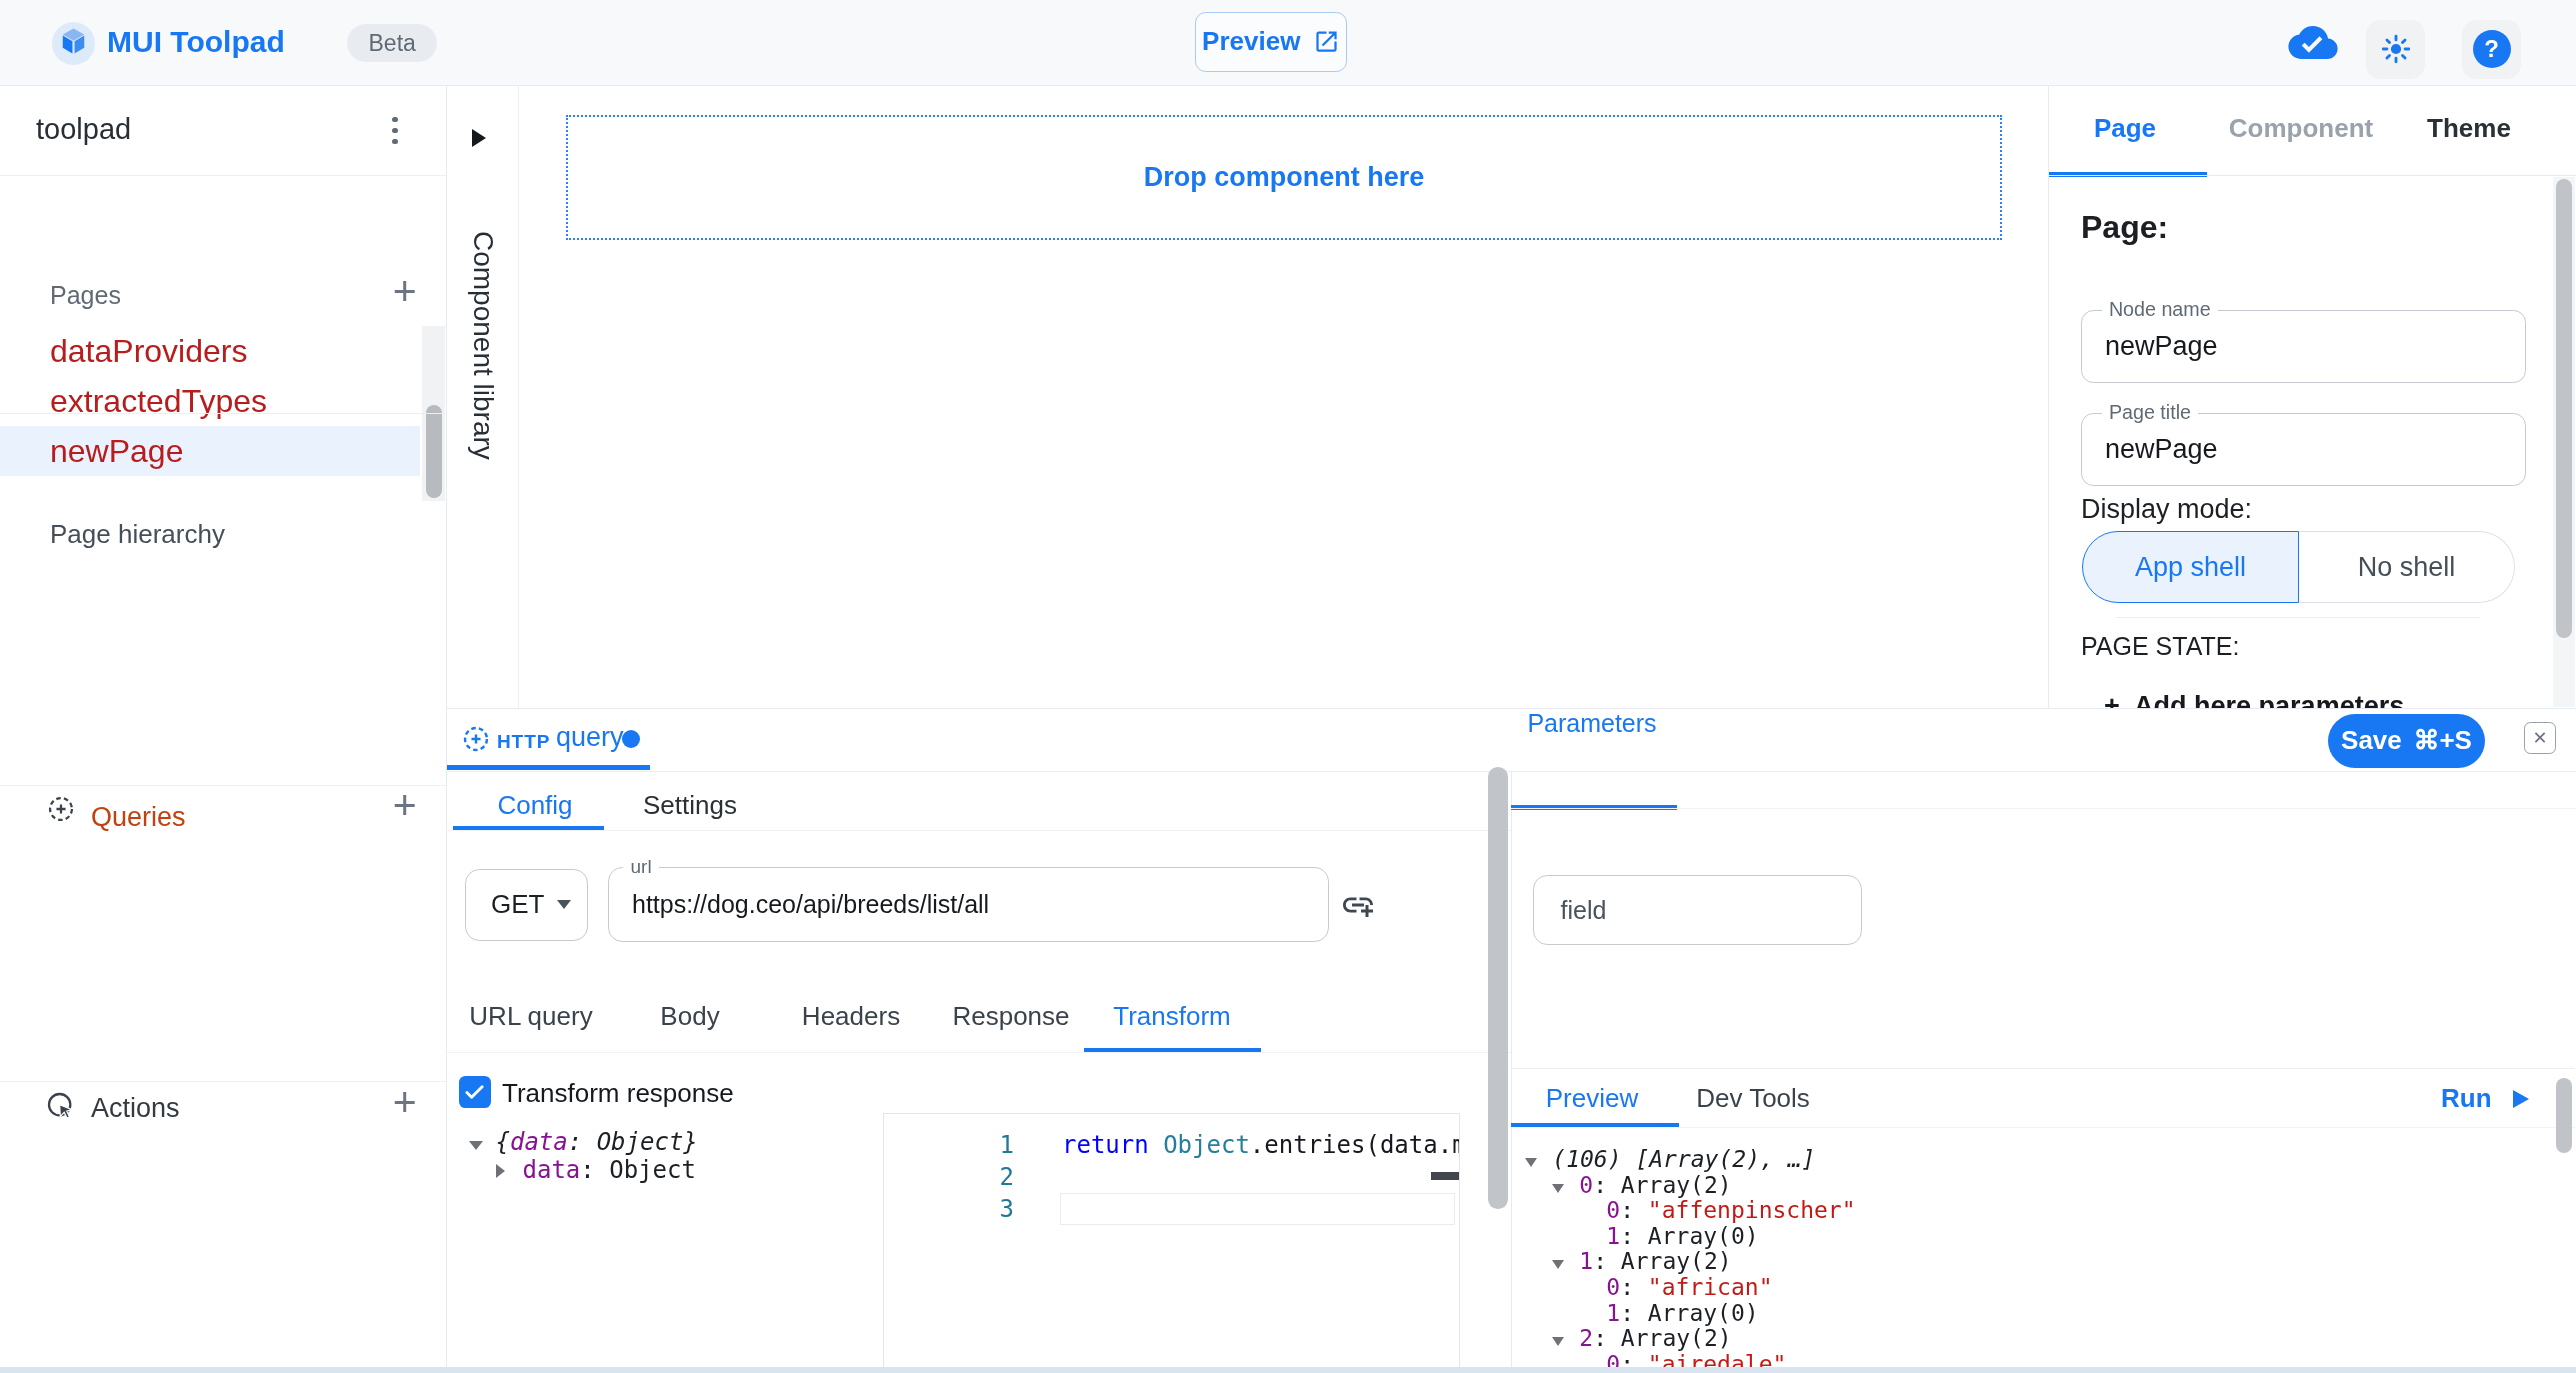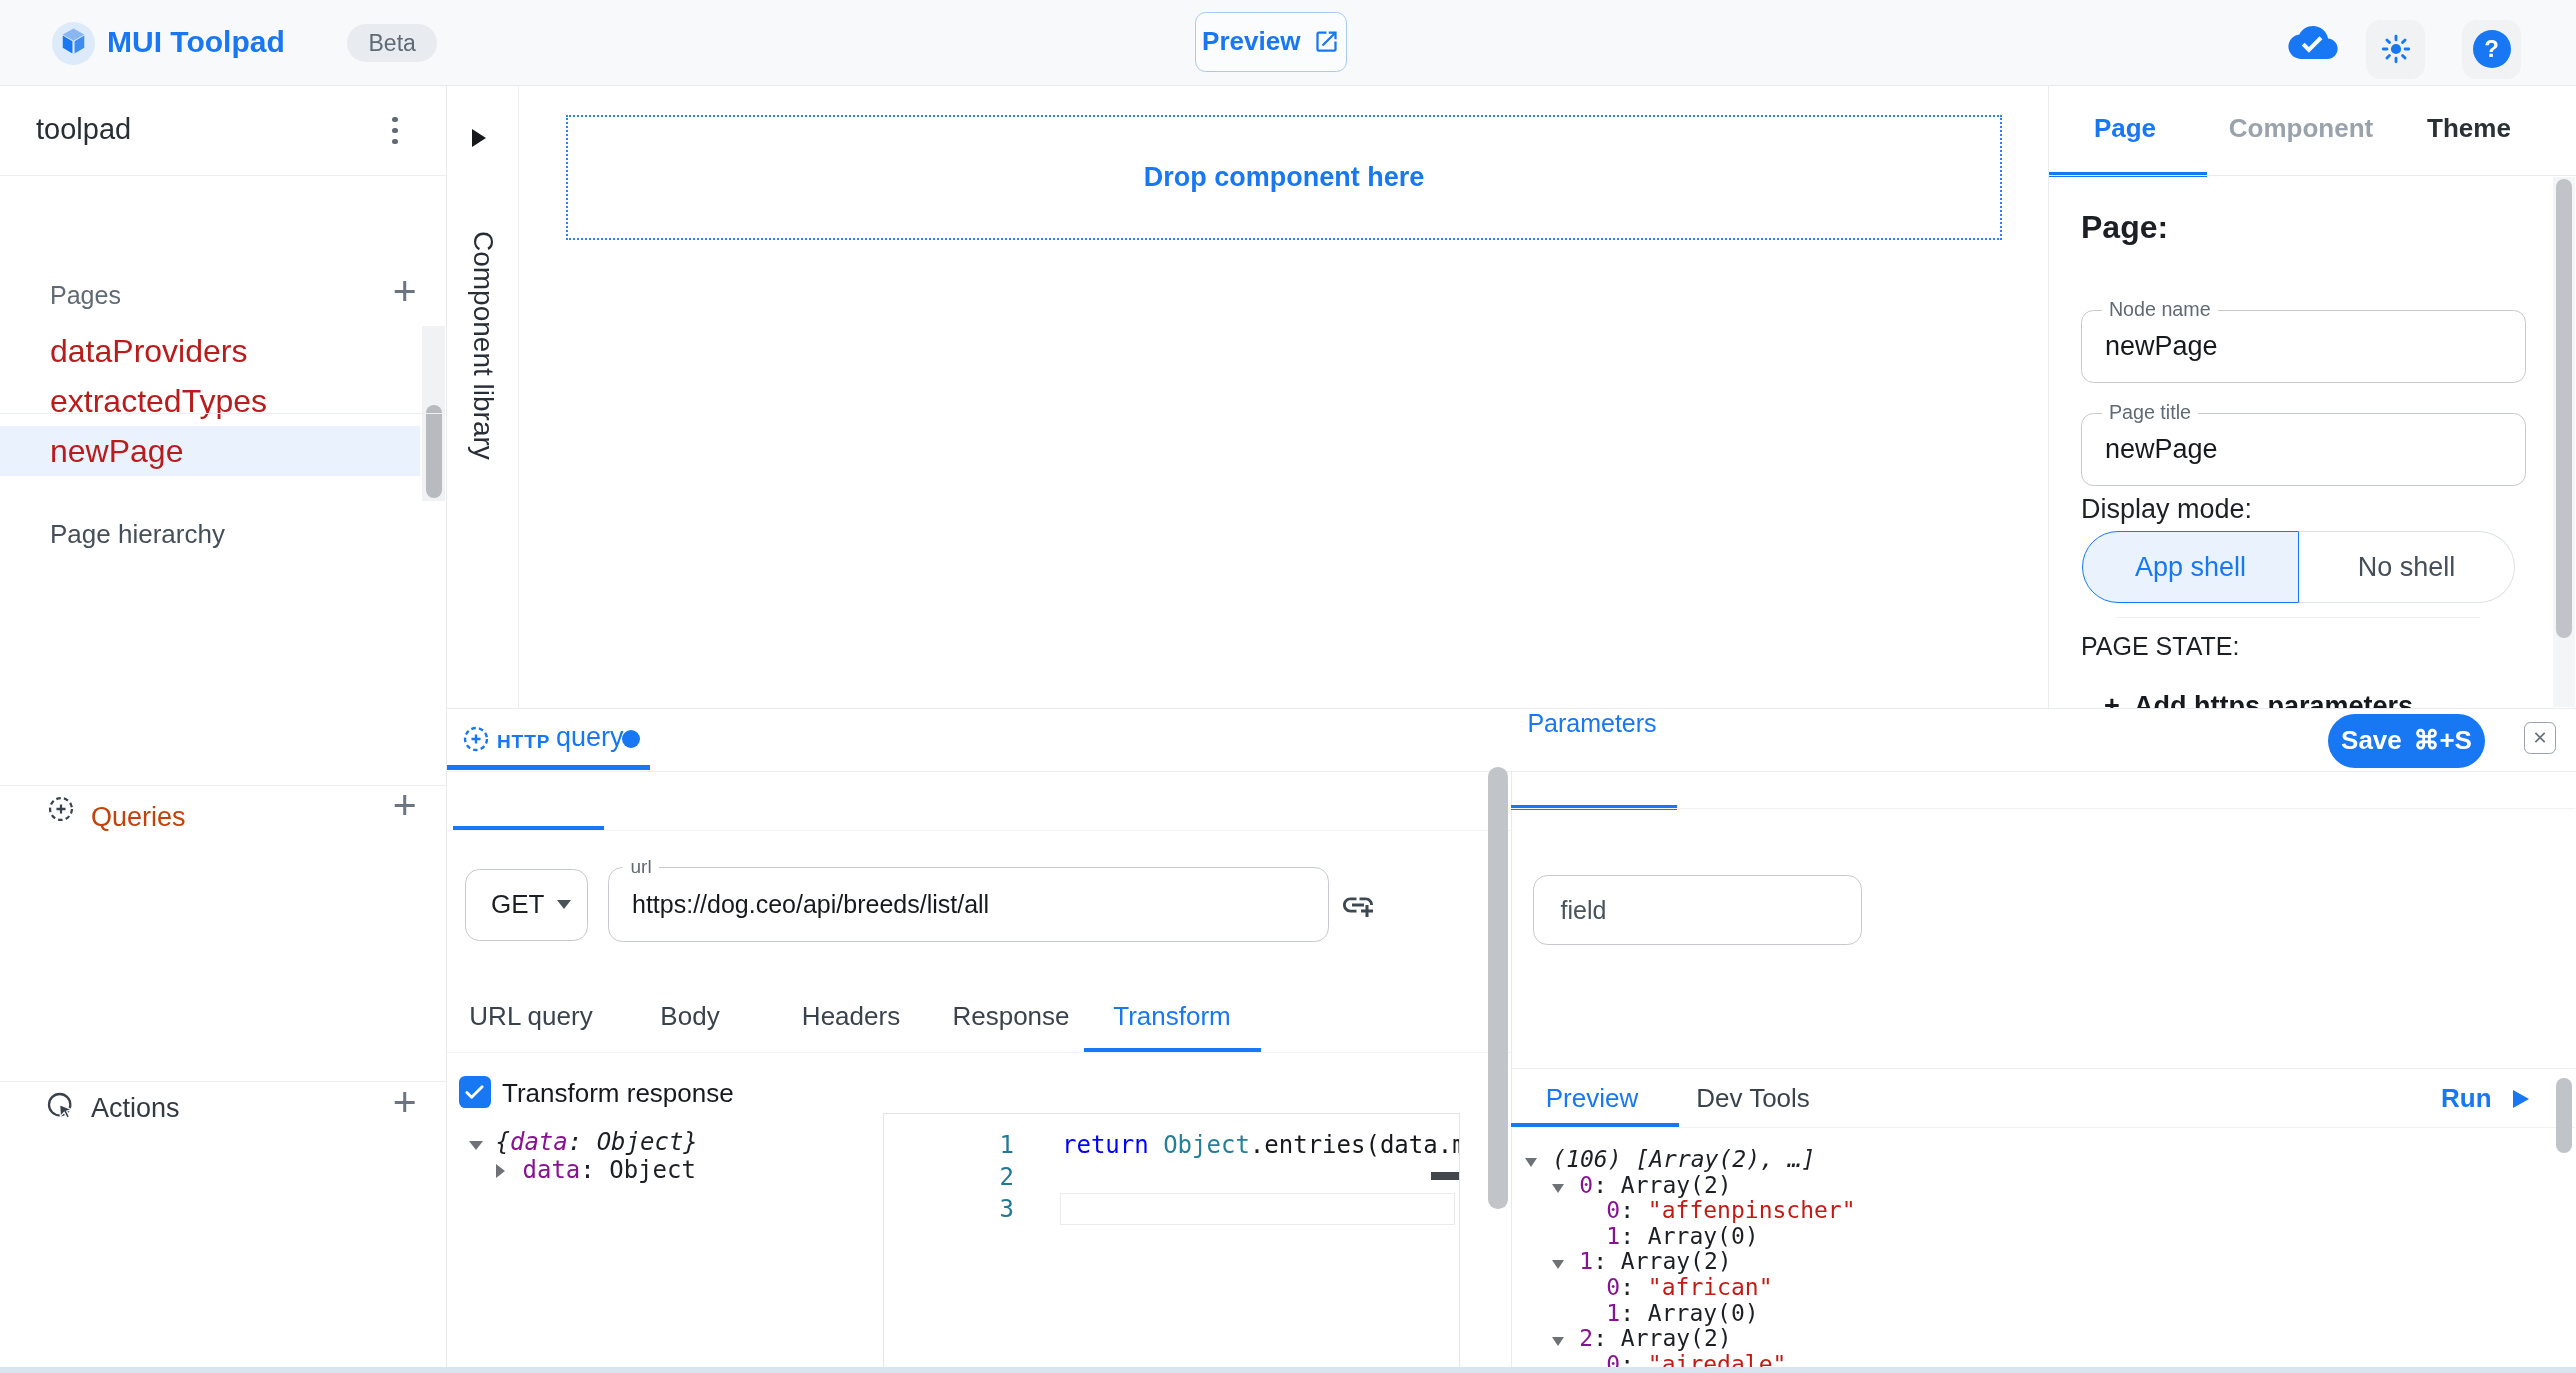--- a/index.html
+++ b/index.html
@@ -308,21 +308,21 @@
 
   <div id="display-mode-label">Display mode:</div>
   <div id="display-mode-toggle">
       <div class="dm-btn sel">App shell</div>
       <div class="dm-btn">No shell</div>
     </div>
   <div id="inspector-divider"></div>
   <div id="page-state-label">PAGE STATE:</div>
   <div id="add-params-row">
     <span>+</span>
-    <span>Add https parameters</span>
+    <span>Add here parameters</span>
   </div>
   <div id="inspector-scroll-track">
     <div id="inspector-scroll-thumb"></div>
   </div>
 </div>
 
 <div id="query-panel">
   <div id="query-tab">
     <svg id="query-tab-icon" width="32" height="32" viewBox="0 0 24 24">
       <circle cx="12" cy="12" r="8.2" fill="none" stroke="#1877f2" stroke-width="1.8" stroke-dasharray="3.4 2.4"></circle>
@@ -335,20 +335,24 @@
   <div id="query-tab-underline"></div>
   <div id="query-header-border"></div>
   <div id="save-btn">
     <span>Save</span>
     <span>⌘+S</span>
   </div>
   <div id="close-btn">
     <span>✕</span>
   </div>
 
+  <div id="config-tabs" class="tabbar">
+      <span class="tab active" style="left: 88px;">Config</span>
+      <span class="tab" style="left: 243px;">Settings</span>
+    </div>
   <div id="config-underline"></div>
   <div id="config-bar-border"></div>
 
   <div id="method-select">
     <span id="method-value">GET</span>
     <span id="method-arrow"></span>
   </div>
   <div id="url-field">
     <span class="legend">url</span>
     <span class="value">https://dog.ceo/api/breeds/list/all</span>

